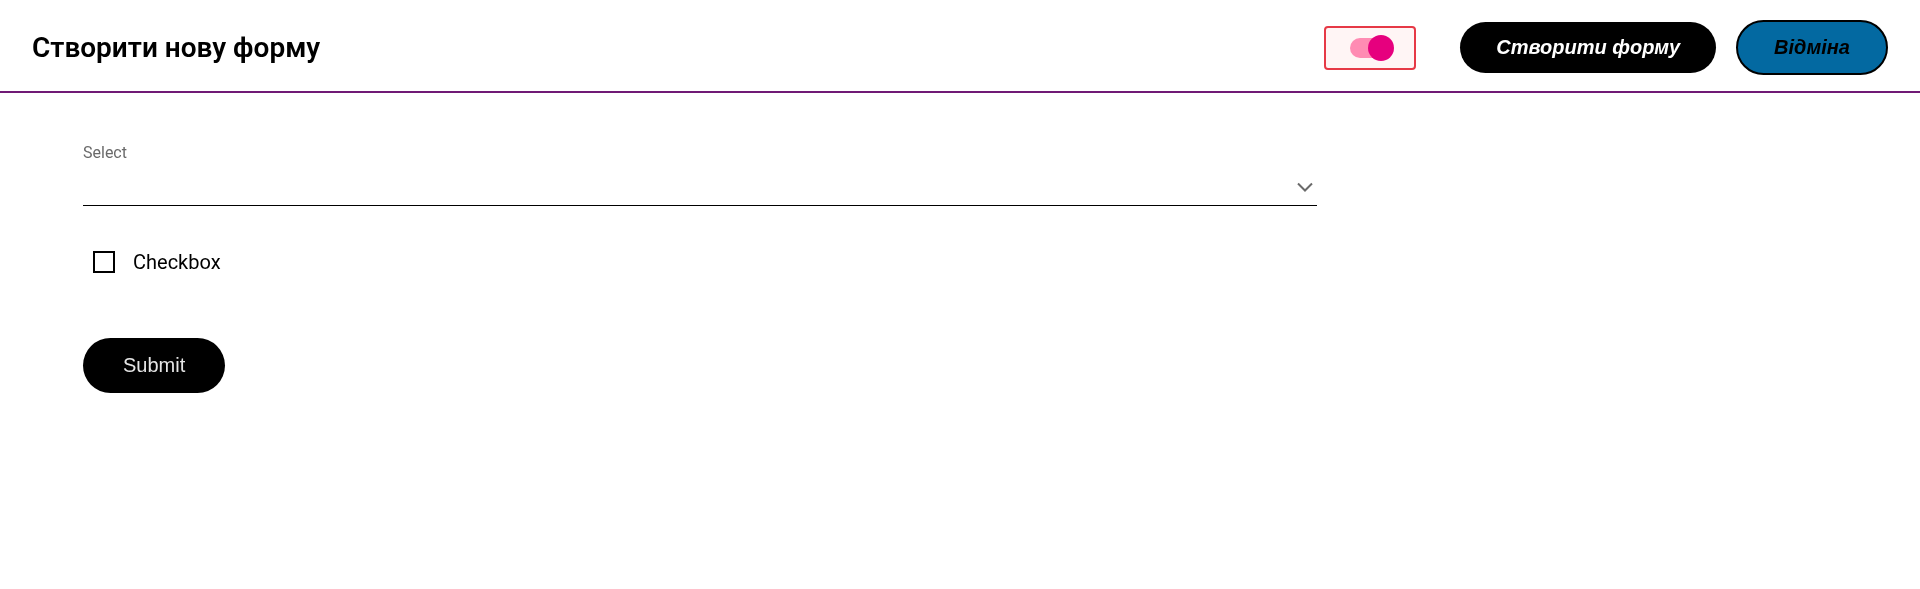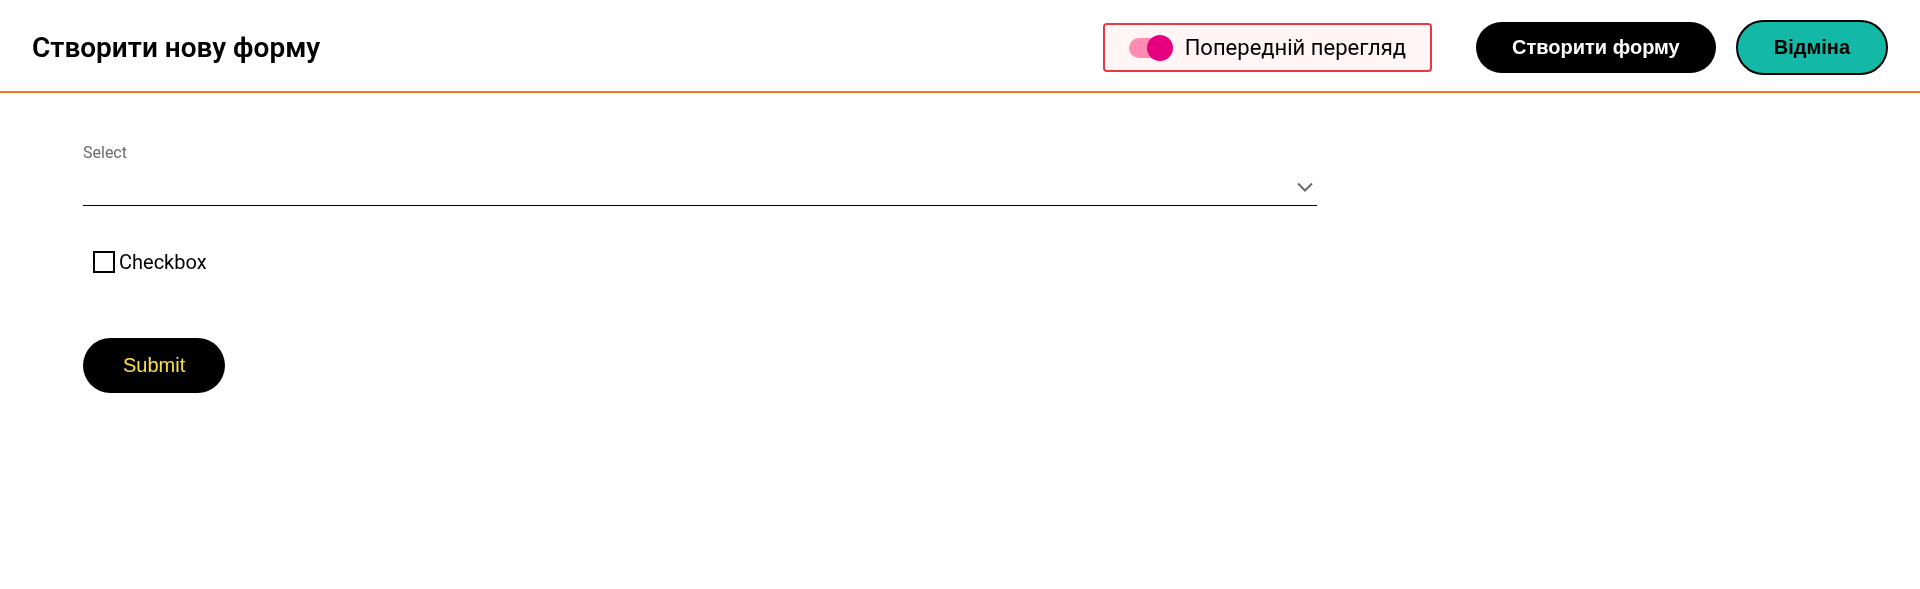--- a/index.html
+++ b/index.html
@@ -11,21 +11,21 @@
       font-family: -apple-system, BlinkMacSystemFont, 'Segoe UI', Roboto, Arial, sans-serif;
       background: #fff;
       color: #000;
       width: 1920px;
       min-height: 589px;
     }
     .header-bar {
       display: flex;
       align-items: center;
       padding: 20px 32px 16px 32px;
-      border-bottom: 2px solid #f97316;
+      border-bottom: 2px solid #701a75;
     }
     .page-title {
       font-size: 28px;
       font-weight: 600;
       flex: 1;
     }
     .preview-box {
       border: 2px solid #e63946;
       background: #fff5f5;
       border-radius: 4px;
@@ -59,28 +59,29 @@
       white-space: nowrap;
     }
     .btn {
       border-radius: 28px;
       padding: 14px 36px;
       font-size: 20px;
       font-weight: 600;
       cursor: pointer;
       white-space: nowrap;
       border: none;
+      font-style: italic;
     }
     .btn-primary {
       background: #000;
       color: #fff;
       margin-right: 20px;
     }
     .btn-outline {
-      background: #14b8a6;
+      background: #0369a1;
       color: #000;
       border: 2px solid #000;
     }
     .form-body {
       padding: 50px 83px;
       max-width: 1400px;
     }
     .field {
       margin-bottom: 36px;
     }
@@ -101,21 +102,21 @@
     .chevron {
       position: absolute;
       right: 4px;
       top: 50%;
       transform: translateY(-50%);
       color: #6a6a6a;
     }
     .checkbox-row {
       display: flex;
       align-items: center;
-      gap: 4px;
+      gap: 18px;
       padding: 8px 0;
     }
     .checkbox-sq {
       width: 22px;
       height: 22px;
       border: 2px solid #000;
       cursor: pointer;
       flex-shrink: 0;
       margin-left: 10px;
     }
@@ -130,37 +131,36 @@
       font-size: 18px;
       outline: none;
       padding: 4px 0;
     }
     .btn-submit {
       border-radius: 28px;
       padding: 16px 40px;
       font-size: 20px;
       font-weight: 500;
       background: #000;
-      color: #fde047;
+      color: #e5e5e5;
       border: none;
       cursor: pointer;
       margin-top: 20px;
     }
   </style>
 </head>
 <body>
 
 <div class="header-bar">
   <h1 class="page-title">Створити нову форму</h1>
 
   <div class="preview-box">
     <div class="toggle">
       <div class="toggle-knob"></div>
     </div>
-    <span class="preview-label">Попередній перегляд</span>
   </div>
 
   <button class="btn btn-primary">Створити форму</button>
   <button class="btn btn-outline">Відміна</button>
 </div>
 
 <div class="form-body">
 
   <div class="field">
     <label class="field-label">Select</label>

